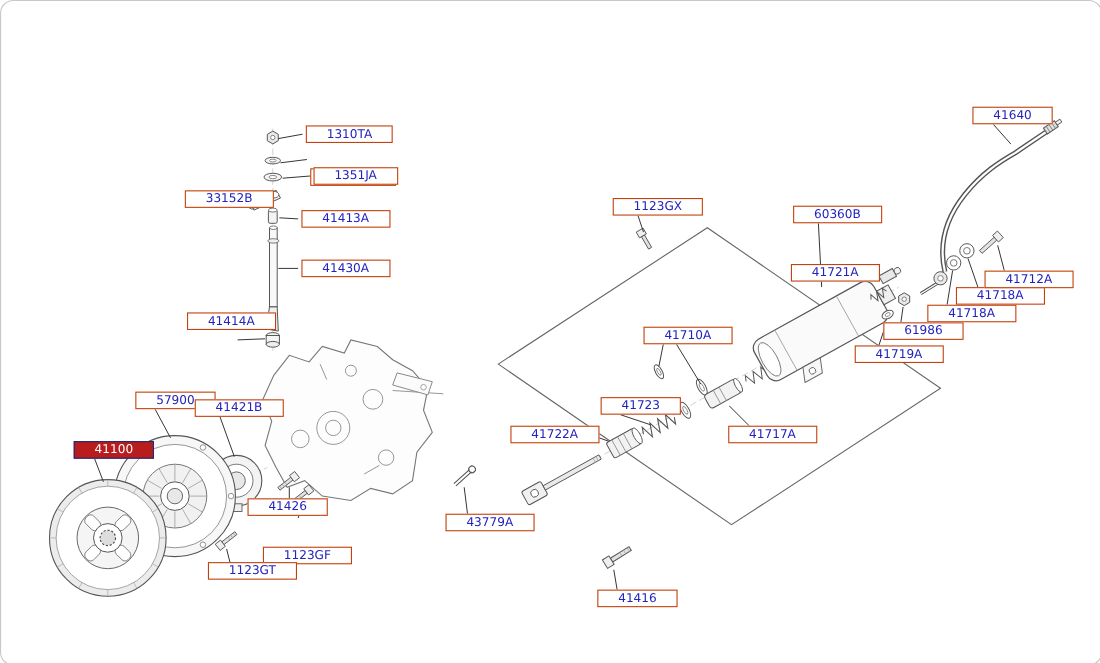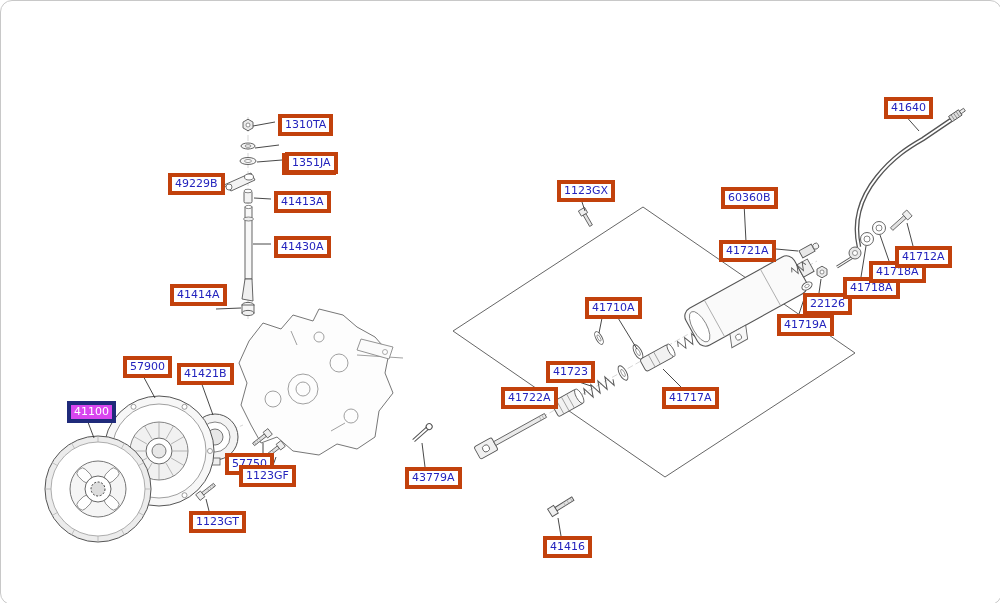--- a/index.html
+++ b/index.html
@@ -6,26 +6,26 @@
   .stage{
     position:relative;width:1000px;height:603px;background:#ffffff;
     border:1px solid #c8c8c8;border-radius:12px;overflow:hidden;
     font-family:"DejaVu Sans", sans-serif;
   }
   .stage svg{position:absolute;left:0;top:0;}
   .plabel{
     position:absolute;z-index:5;
     font:11px/14px "DejaVu Sans", sans-serif;
     color:#2323bd;background:#ffffff;
-    border:4px solid #c2410c;
-    padding:0 3px;height:14px;white-space:nowrap;
+    border:1px solid #c2410c;
+    padding:0 18px;height:14px;white-space:nowrap;
     cursor:pointer;
   }
   .plabel.hl{
-    background:#d946ef;color:#ffffff;border-color:#1f2a7a;
+    background:#b91c1c;color:#ffffff;border-color:#1f2a7a;
   }
 </style>
 </head>
 <body>
 
 <div class="stage">
 
   <svg width="1000" height="603" viewBox="0 0 1000 603">
 
     <polygon points="452,330 642,206 854,352 664,476" fill="none" stroke="#666" stroke-width="1"></polygon>
@@ -255,39 +255,39 @@
       M680,386 L662,368 M579,195 L584,210
       M743,202 L746,260 M764,247 L797,250
       M818,292 L820,278 M798,313 L805,292
       M860,276 L865,245 M888,260 L879,234
       M912,245 L906,222 M902,112 L918,130"></path>
   </svg>
 
   <div class="plabel" style="left:277px;top:113px">1310TA</div>
   <div class="plabel" style="left:281px;top:152px">1360JD</div>
   <div class="plabel" style="left:284px;top:151px">1351JA</div>
-  <div class="plabel" style="left:167px;top:172px">49229B</div>
+  <div class="plabel" style="left:167px;top:172px">33152B</div>
   <div class="plabel" style="left:273px;top:190px">41413A</div>
   <div class="plabel" style="left:273px;top:235px">41430A</div>
   <div class="plabel" style="left:169px;top:283px">41414A</div>
   <div class="plabel" style="left:122px;top:355px">57900</div>
   <div class="plabel" style="left:176px;top:362px">41421B</div>
   <div class="plabel hl" style="left:66px;top:400px">41100</div>
-  <div class="plabel" style="left:224px;top:452px">57750</div>
-  <div class="plabel" style="left:238px;top:464px">1123GF</div>
+  <div class="plabel" style="left:224px;top:452px">41426</div>
+  <div class="plabel" style="left:238px;top:496px">1123GF</div>
   <div class="plabel" style="left:188px;top:510px">1123GT</div>
   <div class="plabel" style="left:404px;top:466px">43779A</div>
   <div class="plabel" style="left:542px;top:535px">41416</div>
-  <div class="plabel" style="left:500px;top:386px">41722A</div>
+  <div class="plabel" style="left:463px;top:386px">41722A</div>
   <div class="plabel" style="left:545px;top:360px">41723</div>
   <div class="plabel" style="left:584px;top:296px">41710A</div>
   <div class="plabel" style="left:661px;top:386px">41717A</div>
   <div class="plabel" style="left:556px;top:179px">1123GX</div>
   <div class="plabel" style="left:720px;top:186px">60360B</div>
   <div class="plabel" style="left:718px;top:239px">41721A</div>
-  <div class="plabel" style="left:802px;top:292px">22126</div>
+  <div class="plabel" style="left:802px;top:292px">61986</div>
   <div class="plabel" style="left:776px;top:313px">41719A</div>
   <div class="plabel" style="left:842px;top:276px">41718A</div>
   <div class="plabel" style="left:868px;top:260px">41718A</div>
   <div class="plabel" style="left:894px;top:245px">41712A</div>
   <div class="plabel" style="left:883px;top:96px">41640</div>
 
 </div>
 
 </body></html>

